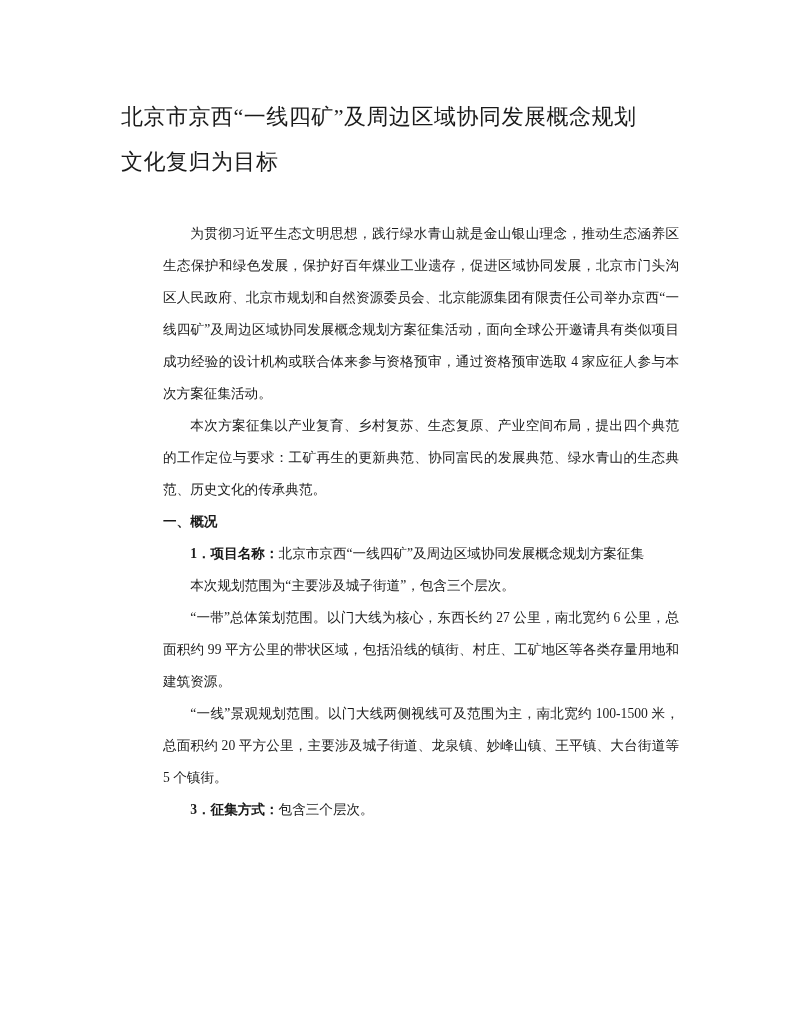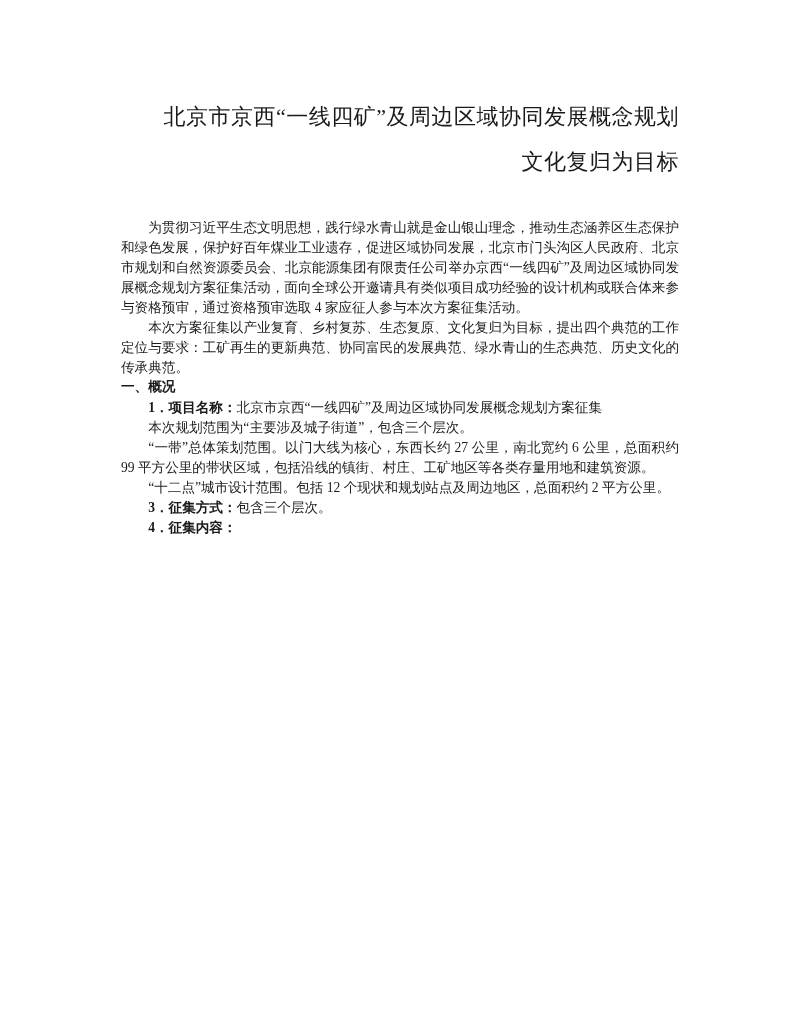--- a/index.html
+++ b/index.html
@@ -18,73 +18,72 @@
     box-sizing: border-box;
     width: 800px;
     height: 1010px;
     padding: 0 121px 0 121px;
     background: #ffffff;
   }
   .doc-title {
     margin: 94px 0 34px 0;
     font-size: 22px;
     line-height: 45px;
-    text-align: right;
+    text-align: left;
     font-weight: 400;
     letter-spacing: 0.5px;
   }
   .body-text {
     font-size: 13.6px;
-    line-height: 20px;
+    line-height: 32px;
+    margin-left: 42px;
   }
   .body-text p {
     margin: 0;
     padding: 0;
     text-align: justify;
   }
   .indent {
     text-indent: 2em;
   }
   .bold {
     font-weight: bold;
   }
   .heading {
     font-weight: bold;
     text-indent: 0;
-    font-family: Liberation Mono, monospace;
   }
 </style>
 </head>
 <body>
 
 <div class="page">
 
   <div class="doc-title">
     <div>北京市京西“一线四矿”及周边区域协同发展概念规划</div>
     <div>文化复归为目标</div>
   </div>
 
   <div class="body-text">
 
     <p class="indent">为贯彻习近平生态文明思想，践行绿水青山就是金山银山理念，推动生态涵养区生态保护和绿色发展，保护好百年煤业工业遗存，促进区域协同发展，北京市门头沟区人民政府、北京市规划和自然资源委员会、北京能源集团有限责任公司举办京西“一线四矿”及周边区域协同发展概念规划方案征集活动，面向全球公开邀请具有类似项目成功经验的设计机构或联合体来参与资格预审，通过资格预审选取 4 家应征人参与本次方案征集活动。</p>
 
-    <p class="indent">本次方案征集以产业复育、乡村复苏、生态复原、文化复归为目标，提出四个典范的工作定位与要求：工矿再生的更新典范、协同富民的发展典范、绿水青山的生态典范、历史文化的传承典范。</p>
+    <p class="indent">本次方案征集以产业复育、乡村复苏、生态复原、产业空间布局，提出四个典范的工作定位与要求：工矿再生的更新典范、协同富民的发展典范、绿水青山的生态典范、历史文化的传承典范。</p>
 
     <p class="heading">一、概况</p>
 
     <p class="indent"><span class="bold">1．项目名称：</span><span>北京市京西“一线四矿”及周边区域协同发展概念规划方案征集</span></p>
 
 
     <p class="indent">本次规划范围为“主要涉及城子街道”，包含三个层次。</p>
 
     <p class="indent">“一带”总体策划范围。以门大线为核心，东西长约 27 公里，南北宽约 6 公里，总面积约 99 平方公里的带状区域，包括沿线的镇街、村庄、工矿地区等各类存量用地和建筑资源。</p>
 
+    <p class="indent">“一线”景观规划范围。以门大线两侧视线可及范围为主，南北宽约 100-1500 米，总面积约 20 平方公里，主要涉及城子街道、龙泉镇、妙峰山镇、王平镇、大台街道等 5 个镇街。</p>
 
-    <p class="indent">“十二点”城市设计范围。包括 12 个现状和规划站点及周边地区，总面积约 2 平方公里。</p>
 
     <p class="indent"><span class="bold">3．征集方式：</span><span>包含三个层次。</span></p>
 
-    <p class="indent"><span class="bold">4．征集内容：</span></p>
 
 
   </div>
 
 </div>
 
 </body></html>

